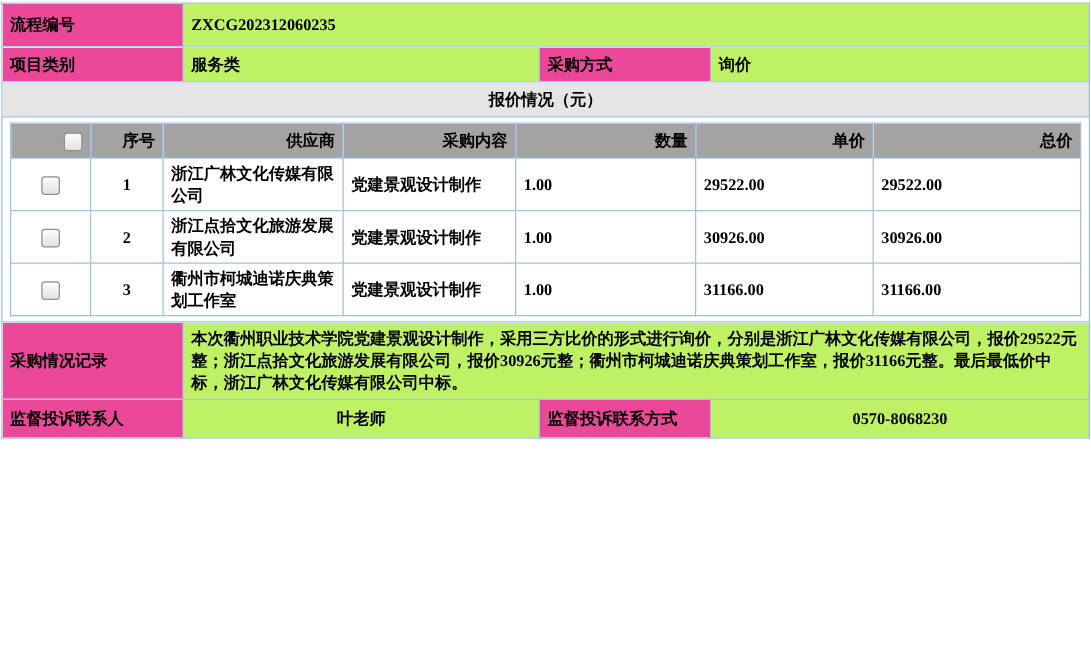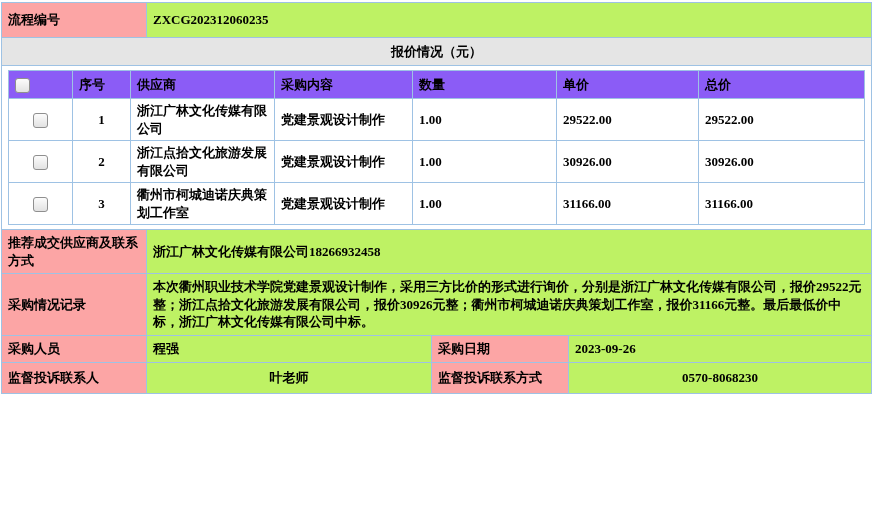--- a/index.html
+++ b/index.html
@@ -15,41 +15,41 @@
   }
   table.main td{
     border:1px solid #9ec2e4;
     font-size:13px;
     padding:4px 6px;
     vertical-align:middle;
     line-height:1.35;
     overflow:hidden;
     word-break:break-all;
   }
-  td.lbl{background:#fca5a5;}
+  td.lbl{background:#ec4899;}
   td.lbl1{padding-left:14px;}
   td.val{background:#bef264;}
   .h35{height:26px;}
   .h28{height:19px;}
   .h31{height:22px;}
   .h26{height:17px;}
   td.section-title{text-align:center;height:19px;background:#e5e5e5;}
   td.quote-wrap{padding:4px 8px 2px 8px;background:#fff;}
   table.quote{
     border-collapse:collapse;width:100%;table-layout:fixed;
   }
   table.quote td{
     border:1px solid #9ec2e4;
     font-size:13px;
     padding:3px 6px;
     vertical-align:middle;
     line-height:1.35;
     word-break:break-all;
   }
-  table.quote td.qh{text-align:left;height:21px;background:#8b5cf6;}
+  table.quote td.qh{text-align:right;height:21px;background:#a3a3a3;}
   table.quote td.qd{height:27px;background:#fff;}
   .ctr{text-align:center;}
   .cb{
     display:inline-block;width:13px;height:13px;
     border:1px solid #8f8f8f;border-radius:3px;
     background:linear-gradient(180deg,#fcfcfc 0%,#e2e2e2 100%);
     vertical-align:middle;cursor:pointer;
   }
 </style>
 </head>
@@ -59,20 +59,26 @@
   <colgroup>
     <col style="width:145px">
       <col style="width:285px">
       <col style="width:137px">
       <col style="width:303px">
   </colgroup>
   <tbody>
       <tr class="h35">
     <td class="lbl lbl1 h35">流程编号</td>
     <td class="val h35" colspan="3">ZXCG202312060235</td>
+  </tr>
+  <tr>
+    <td class="lbl lbl1 h28">项目类别</td>
+    <td class="val h28">服务类</td>
+    <td class="lbl h28">采购方式</td>
+    <td class="val h28">询价</td>
   </tr>
   <tr>
     <td class="section-title" colspan="4">报价情况（元）</td>
   </tr>
   <tr>
     <td class="quote-wrap" colspan="4">
       <table class="quote">
         <colgroup>
           <col style="width:64px">
               <col style="width:58px">
@@ -117,32 +123,22 @@
           <td class="qd">党建景观设计制作</td>
           <td class="qd">1.00</td>
           <td class="qd">31166.00</td>
           <td class="qd">31166.00</td>
         </tr>
       </tbody>
           </table>
     </td>
   </tr>
   <tr>
-    <td class="lbl lbl1 h31">推荐成交供应商及联系方式</td>
-    <td class="val h31" colspan="3">浙江广林文化传媒有限公司18266932458</td>
-  </tr>
-  <tr>
     <td class="lbl lbl1">采购情况记录</td>
     <td class="val" colspan="3">本次衢州职业技术学院党建景观设计制作，采用三方比价的形式进行询价，分别是浙江广林文化传媒有限公司，报价29522元整；浙江点拾文化旅游发展有限公司，报价30926元整；衢州市柯城迪诺庆典策划工作室，报价31166元整。最后最低价中标，浙江广林文化传媒有限公司中标。</td>
-  </tr>
-  <tr>
-    <td class="lbl lbl1 h26">采购人员</td>
-    <td class="val h26">程强</td>
-    <td class="lbl h26">采购日期</td>
-    <td class="val h26">2023-09-26</td>
   </tr>
   <tr>
     <td class="lbl lbl1 h31">监督投诉联系人</td>
     <td class="val ctr h31">叶老师</td>
     <td class="lbl h31">监督投诉联系方式</td>
     <td class="val ctr h31">0570-8068230</td>
   </tr>
 </tbody>
   </table>
 

